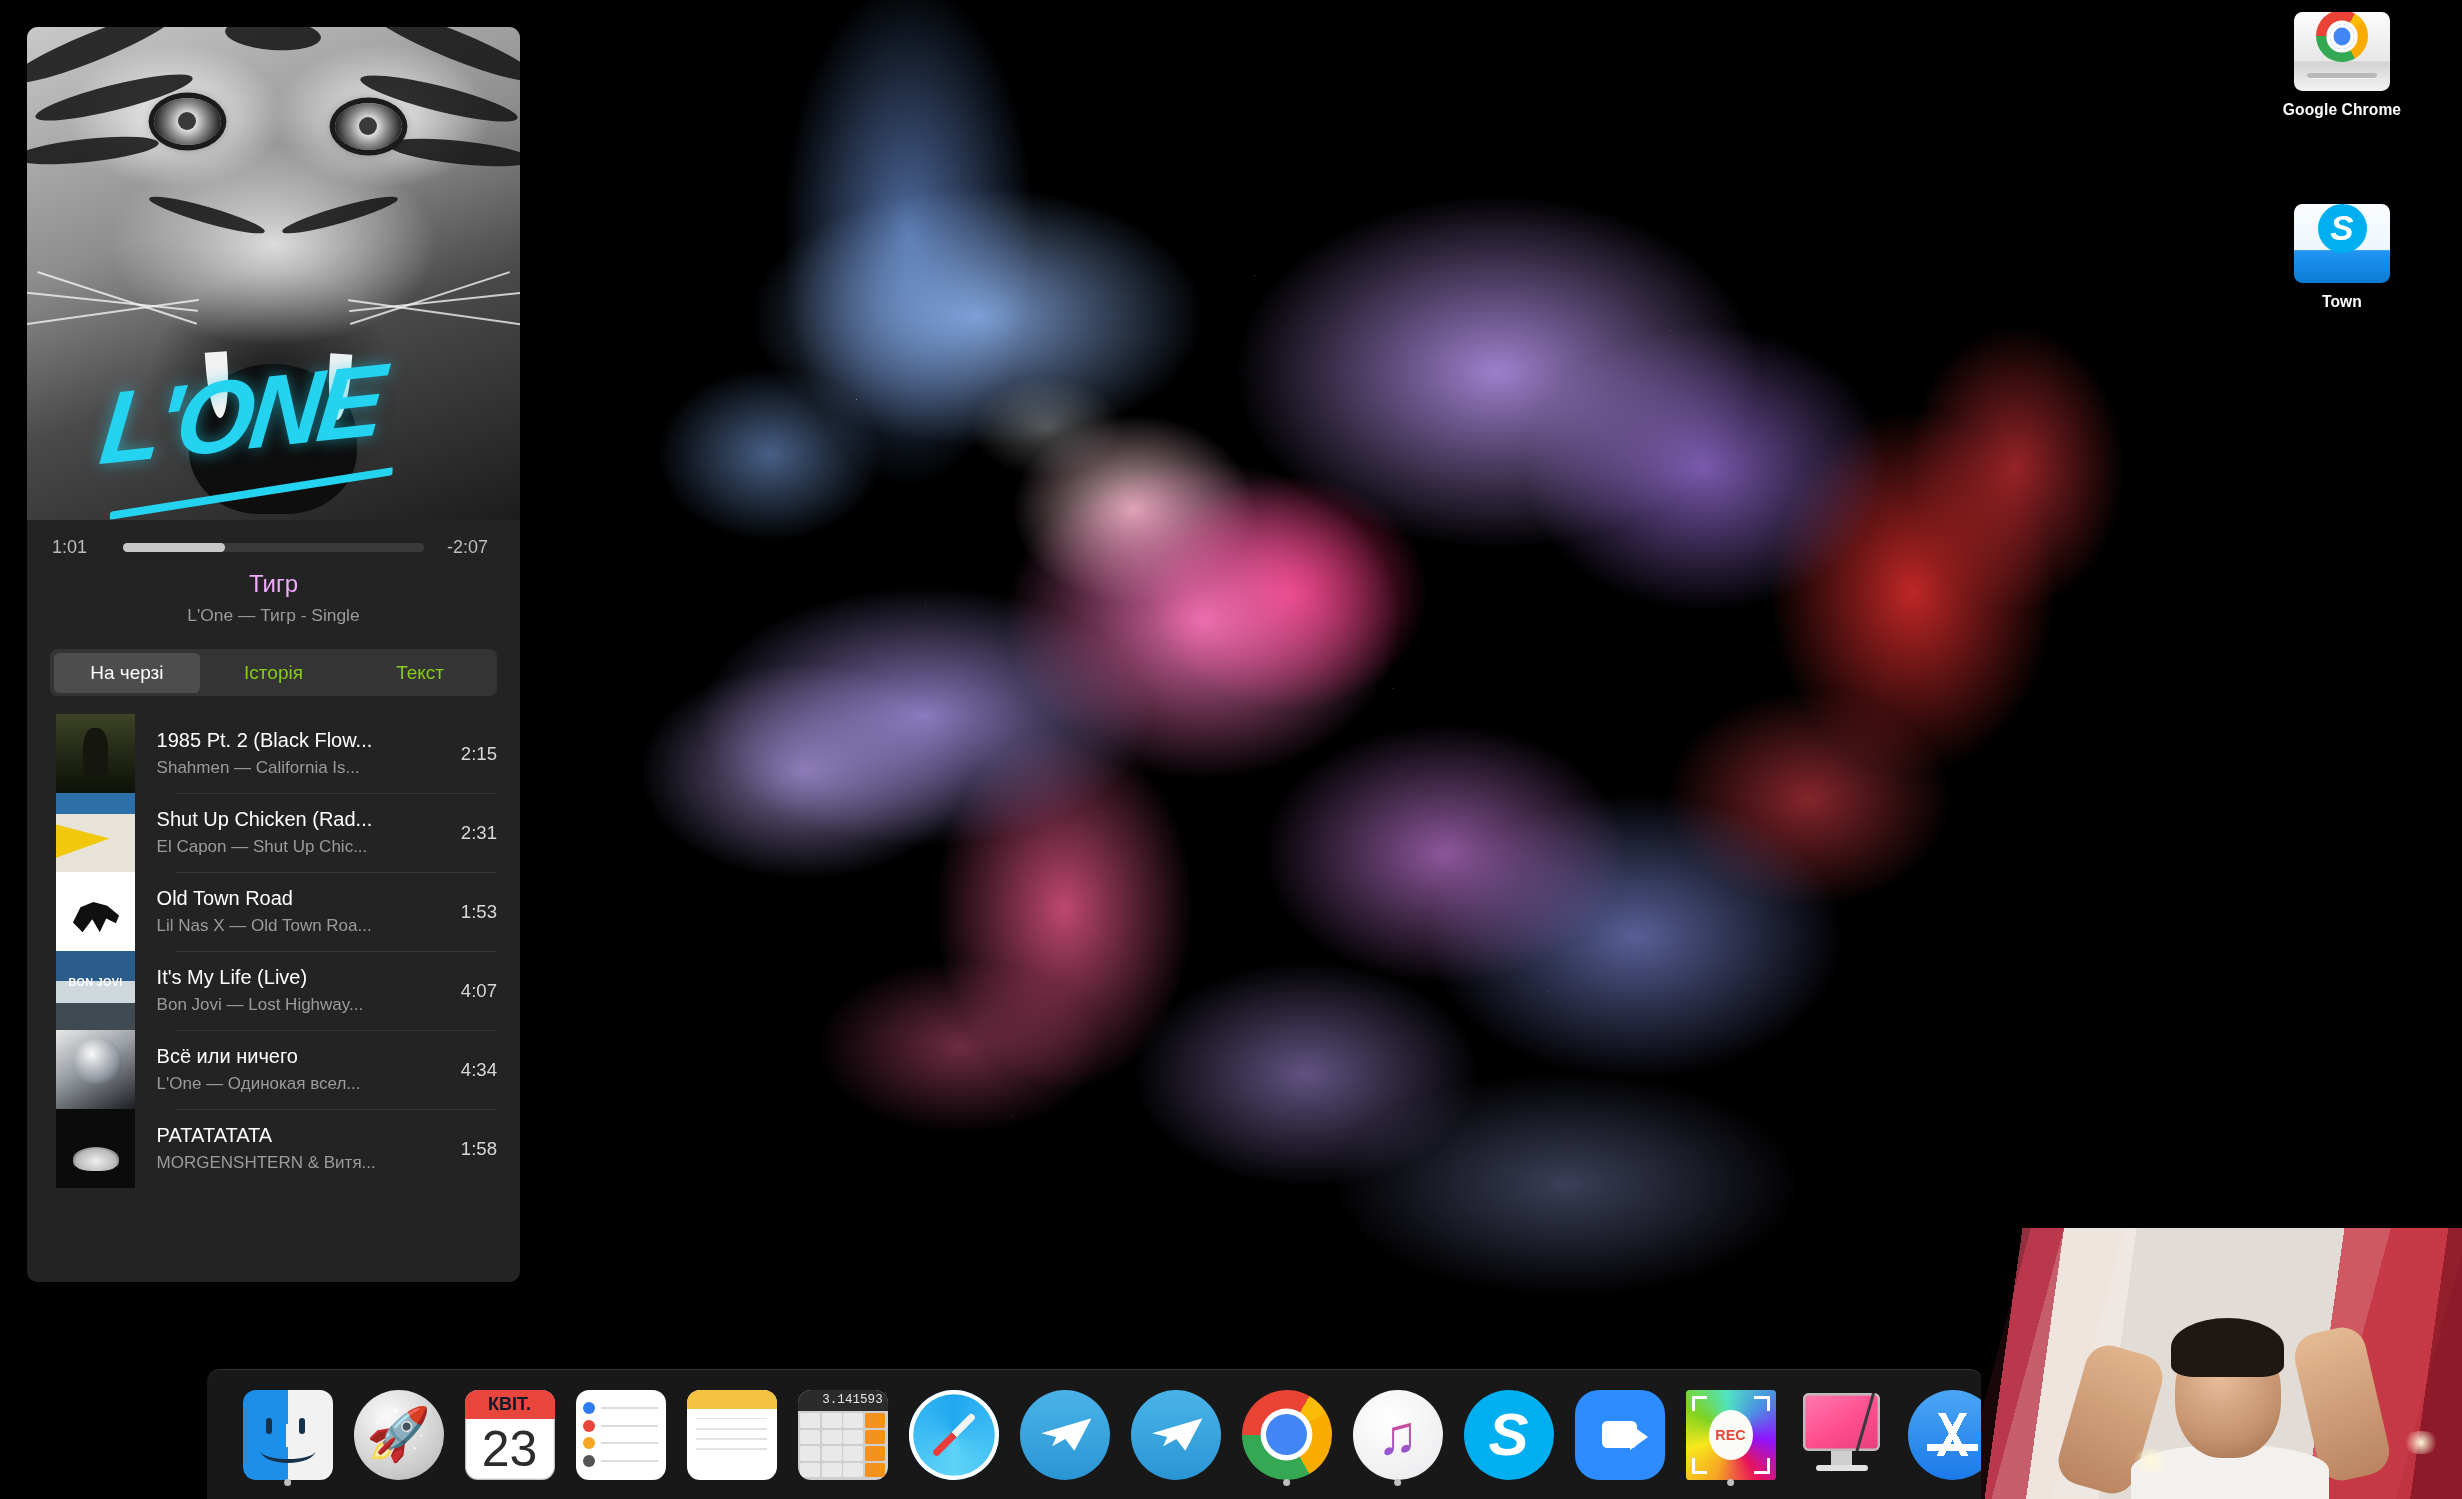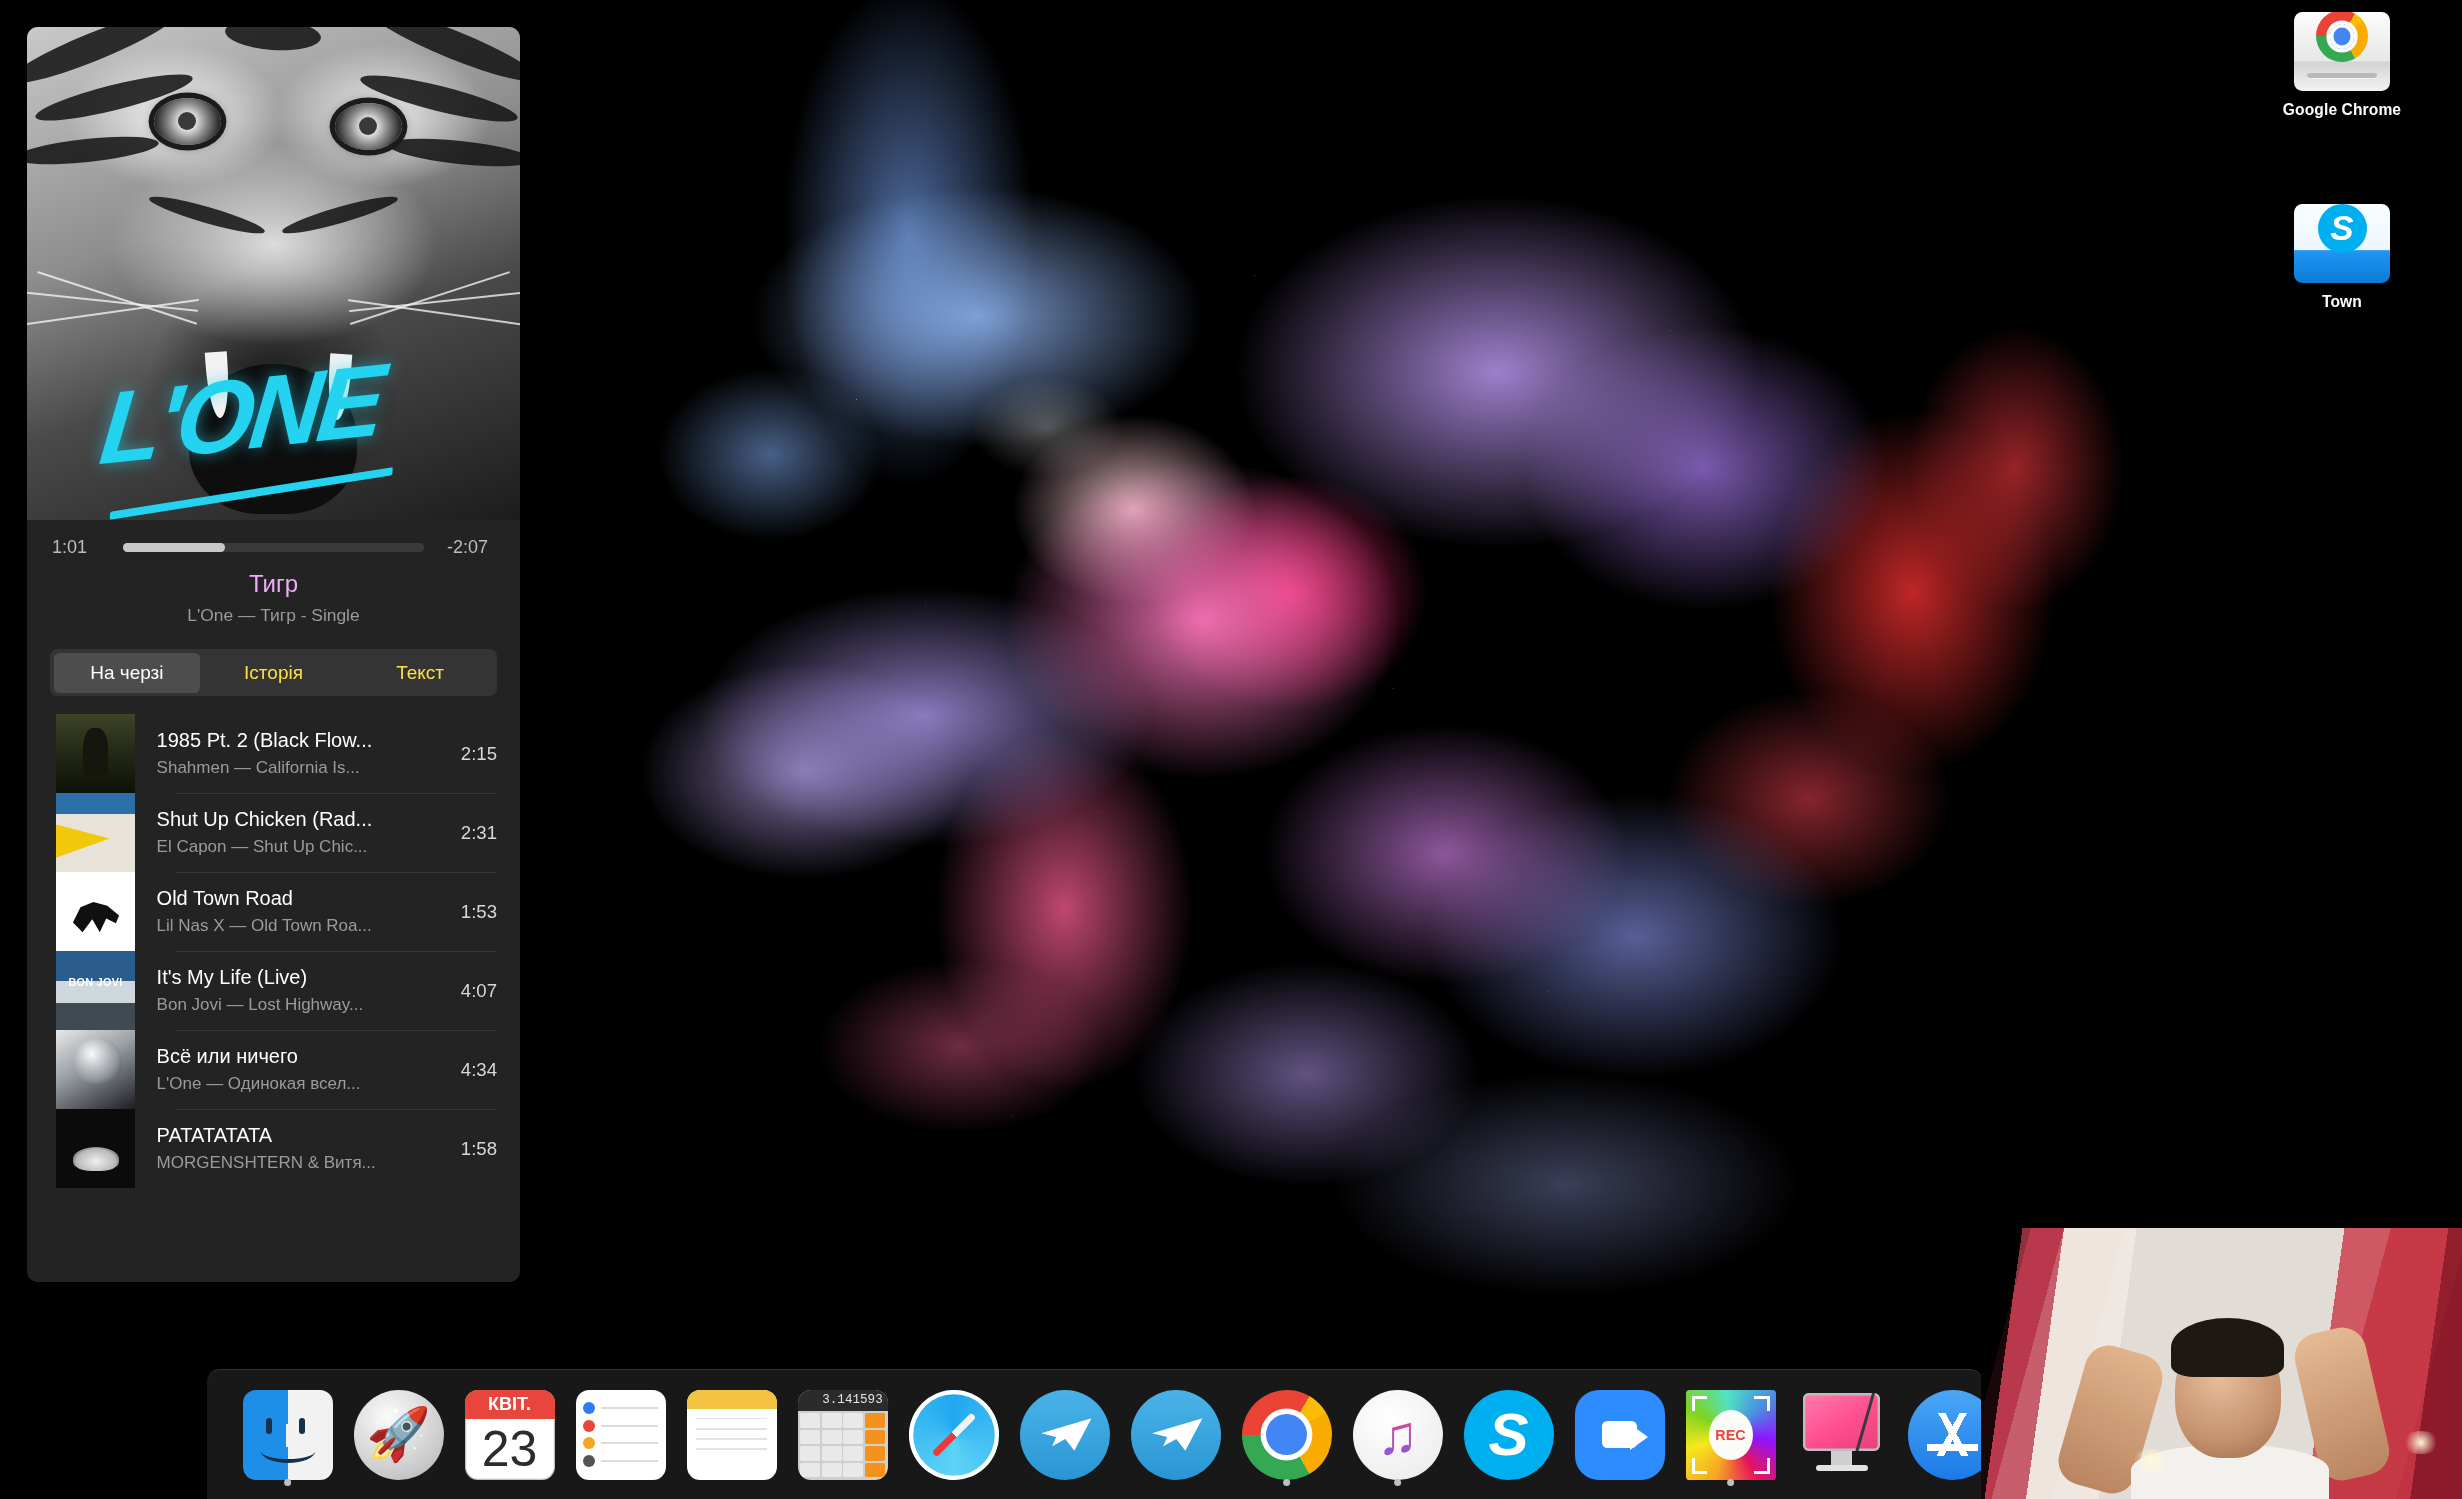--- a/index.html
+++ b/index.html
@@ -112,21 +112,21 @@
   #track-fill { height:100%; border-radius:4.2px; background:#c7c7c7; position:relative; }
 
   #meta { text-align:center; padding:8.4px 18px 0; }
   #song-title { font-size:24px; color:#f0abfc; font-weight:normal; }
   #song-sub { font-size:17.4px; color:#9a9a9a; margin-top:7.2px; }
 
   
   #tabs { margin:23px 23px 0; height:47px; background:#343434; border-radius:7.2px;
           display:flex; padding:3.6px; }
   .tab { flex:1; display:flex; align-items:center; justify-content:center;
-         font-size:19px; color:#fde047; border-radius:5.4px; }
+         font-size:19px; color:#84cc16; border-radius:5.4px; }
   .tab.active { background:#4d4d4d; color:#fff; }
 
   
   #tracklist { margin-top:18px; }
   .track { display:flex; align-items:center; height:79px; padding:0 23px 0 29px; position:relative; }
   .track + .track::before { content:""; position:absolute; left:149px; right:23px; top:0;
                             height:1.2px; background:rgba(255,255,255,.09); }
   .thumb { width:79px; height:79px; flex:none; background:#111; overflow:hidden; position:relative; }
   .track-text { flex:1; min-width:0; padding-left:21.6px; }
   .track-name { font-size:20px; color:#fff; white-space:nowrap; overflow:hidden; text-overflow:ellipsis; }
@@ -175,21 +175,21 @@
   .ic-finder .eyeL { left:26%; } .ic-finder .eyeR { left:63%; }
   .ic-finder .smile { position:absolute; left:20%; top:56%; width:60%; height:26%;
         border-bottom:4.8px solid #16324a; border-radius:0 0 60% 60%; }
   .ic-finder .nose { position:absolute; left:48%; top:38%; width:12%; height:26%; background:#f2f2f2; }
 
   .ic-launchpad { border-radius:50%; background:radial-gradient(circle at 38% 30%,#fbfbfb,#c9c9c9 70%,#a9a9a9);
         display:flex; align-items:center; justify-content:center; font-size:52px; color:#4a4a4a; }
 
   .ic-calendar { border-radius:13.2px; overflow:hidden; background:#fff; position:relative;
         box-shadow:0 0 0 1.2px rgba(0,0,0,.25) inset; }
-  .ic-calendar .cal-top { height:33%; background:#e8453c; color:#ffffff; font-size:18px; font-weight:bold;
+  .ic-calendar .cal-top { height:33%; background:#e8453c; color:#0f172a; font-size:18px; font-weight:bold;
         display:flex; align-items:center; justify-content:center; }
   .ic-calendar .cal-day { height:67%; display:flex; align-items:center; justify-content:center;
         font-size:50px; color:#2c2c2c; }
 
   .ic-reminders { border-radius:13.2px; background:#fff; position:relative; overflow:hidden; padding:9.6px 7.2px; }
   .ic-reminders .rr { display:flex; align-items:center; gap:6px; height:25%; }
   .ic-reminders .dot { width:12px; height:12px; border-radius:50%; flex:none; }
   .ic-reminders .ln { flex:1; height:1.8px; background:#dcdcdc; }
 
   .ic-notes { border-radius:13.2px; background:#fff; overflow:hidden; }

